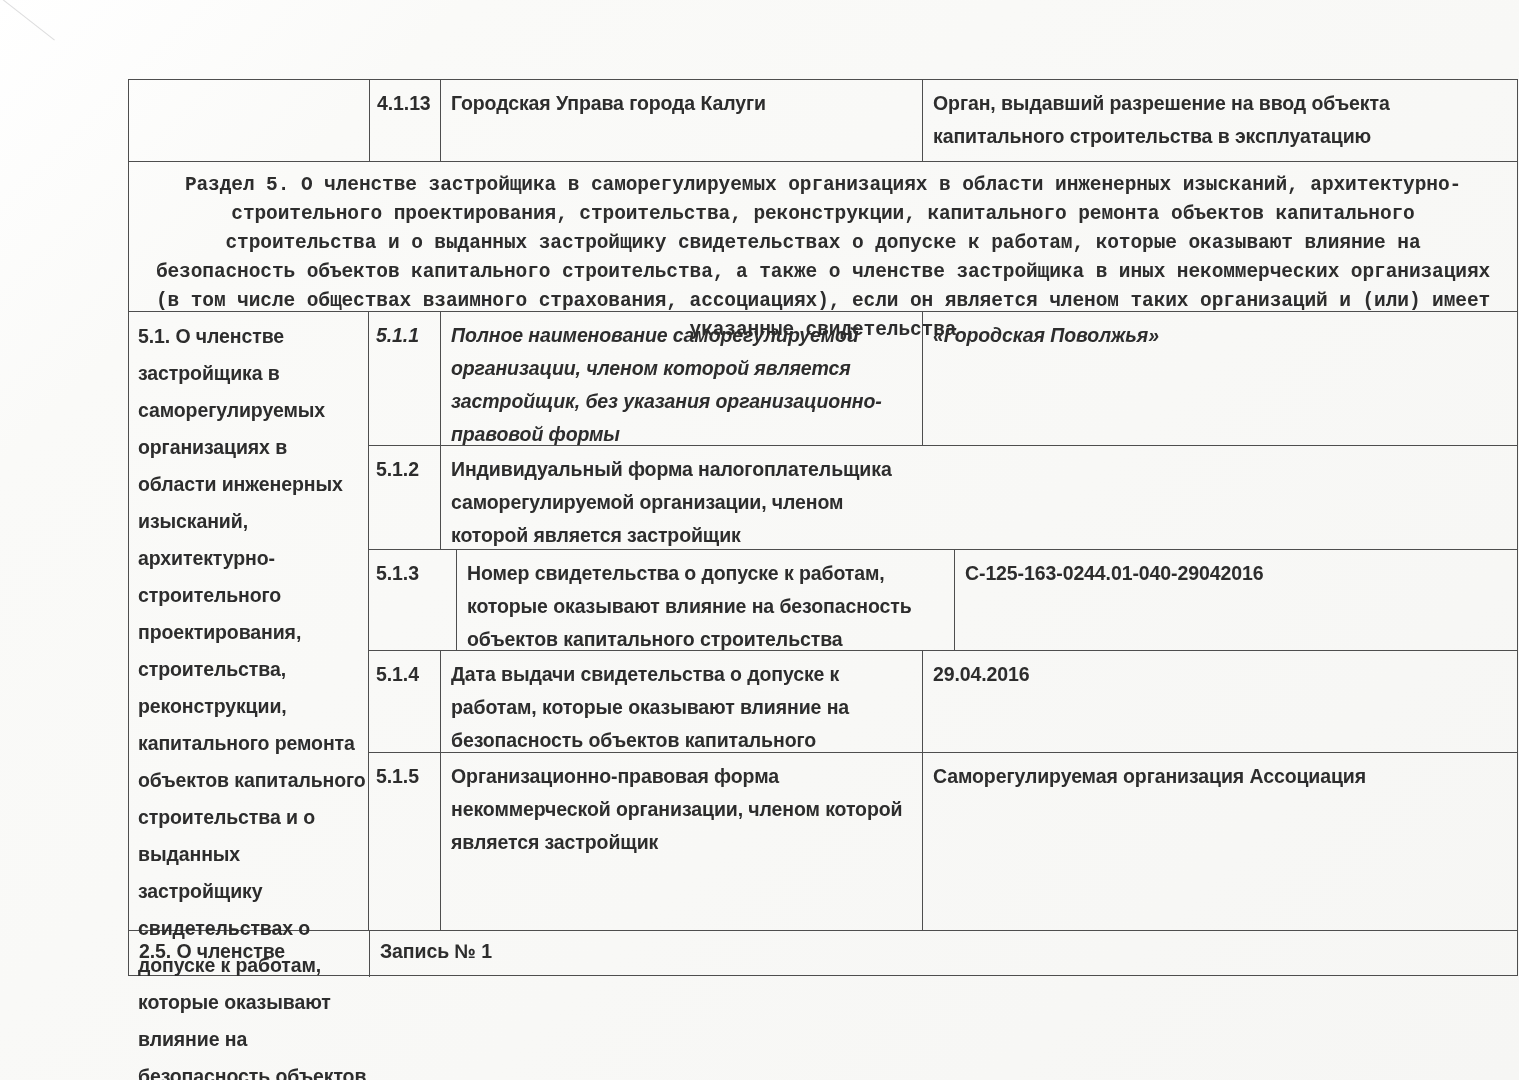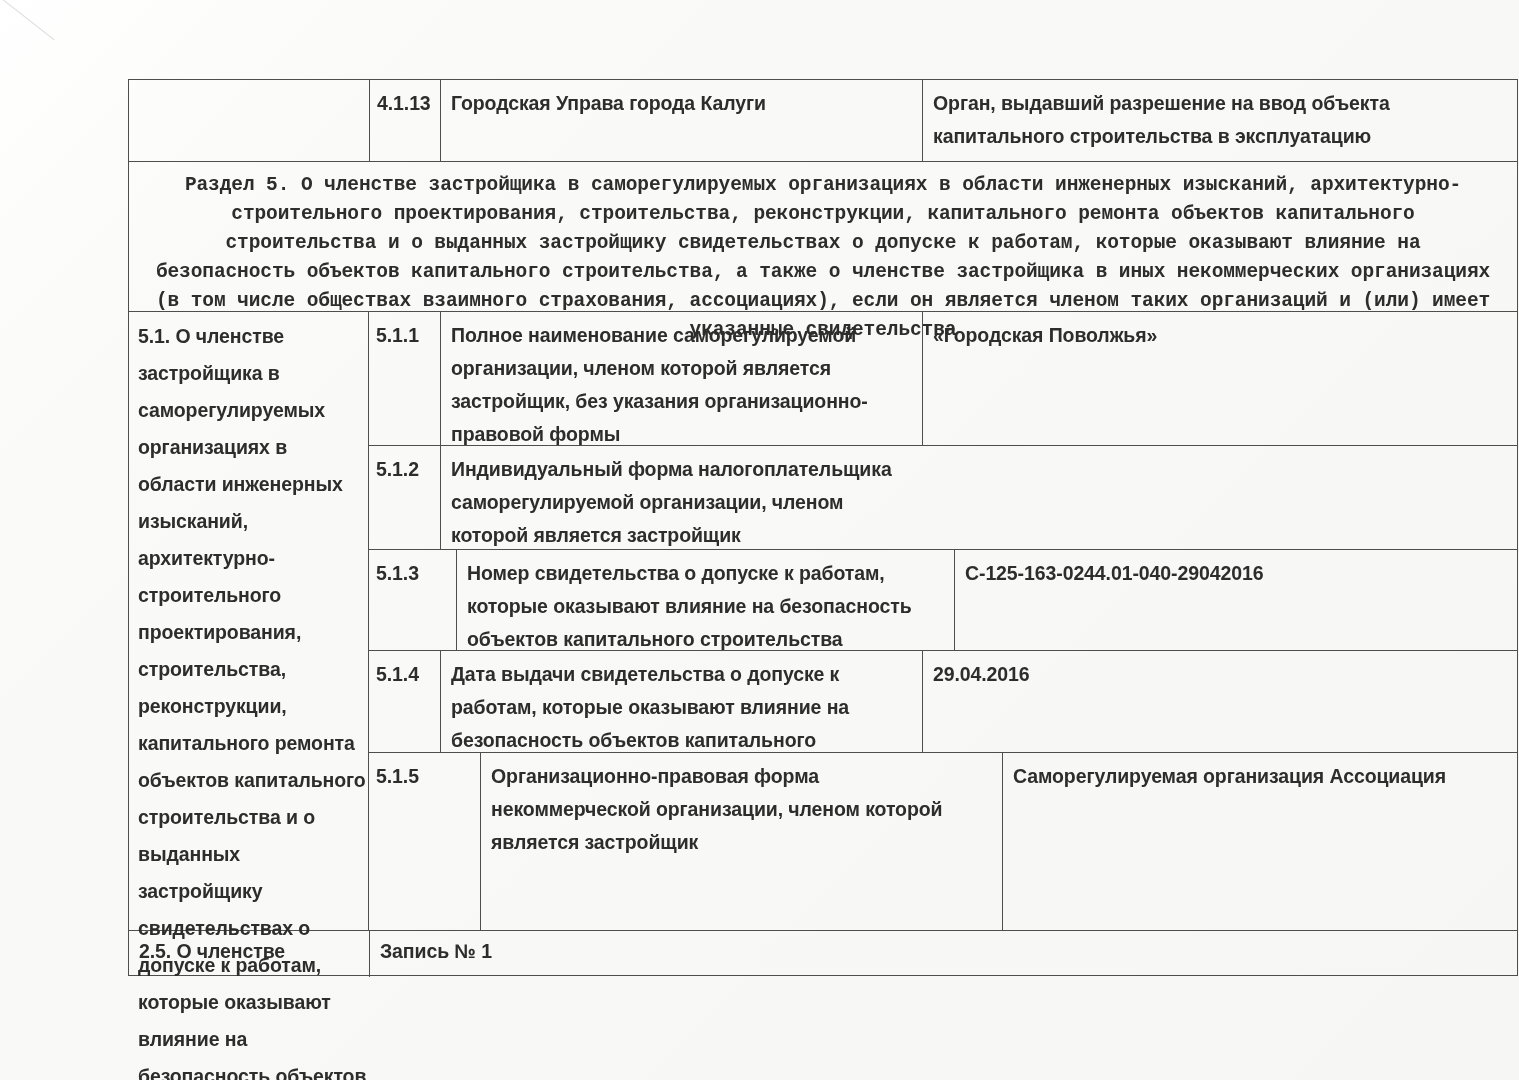--- a/index.html
+++ b/index.html
@@ -38,25 +38,25 @@
   .bl{border-left:1.5px solid #4e4e4e;}
   .br{border-right:1.5px solid #4e4e4e;}
   .num-cell{padding:7px 4px 6px 7px;}
   .span-cell{
     width:240px;box-sizing:border-box;
     padding:6px 0 4px 9px;line-height:37px;
   }
   .sub-rows{flex:1;display:flex;flex-direction:column;}
   .srow{display:grid;grid-template-columns:71px 482px 1fr;box-sizing:border-box;}
   .srow + .srow{border-top:1.5px solid #4e4e4e;}
-  .sr1{height:133px;}
+  .sr1{height:133px;font-style:italic;}
   .sr2{height:104px;}
   .sr3{height:101px;gap:16px;}
   .sr4{height:102px;}
-  .sr5{flex:1;gap:40px;}
+  .sr5{flex:1;}
 </style>
 </head>
 <body>
 
 <div class="page-bg"></div>
 <div class="scan-scratch"></div>
 
 <div class="tbl">
 
   <div class="row r1">

